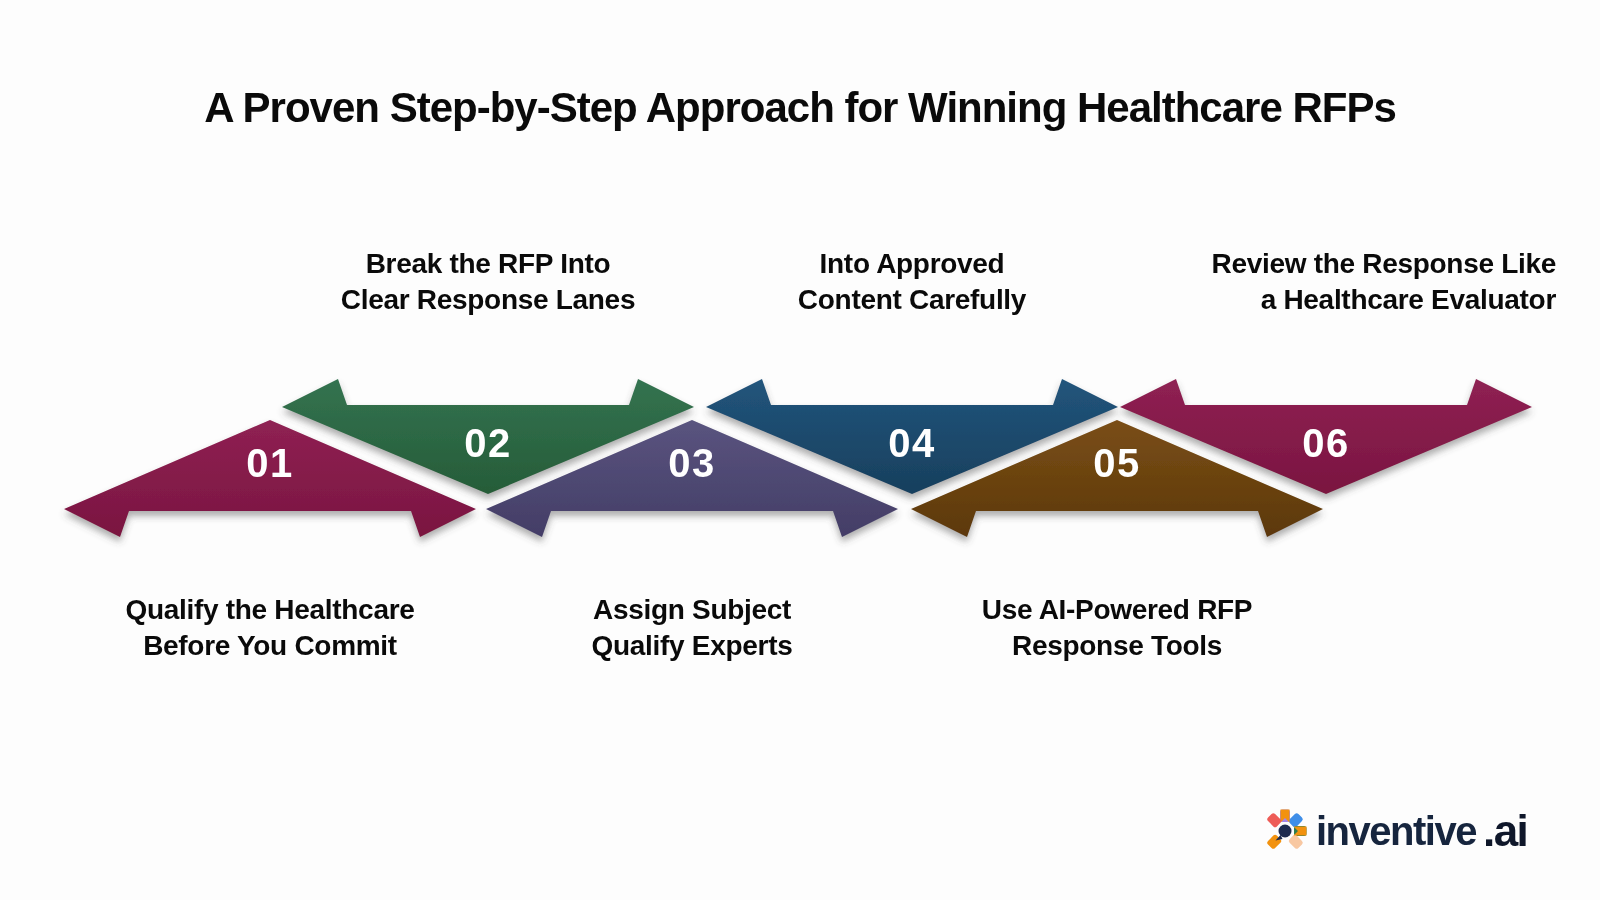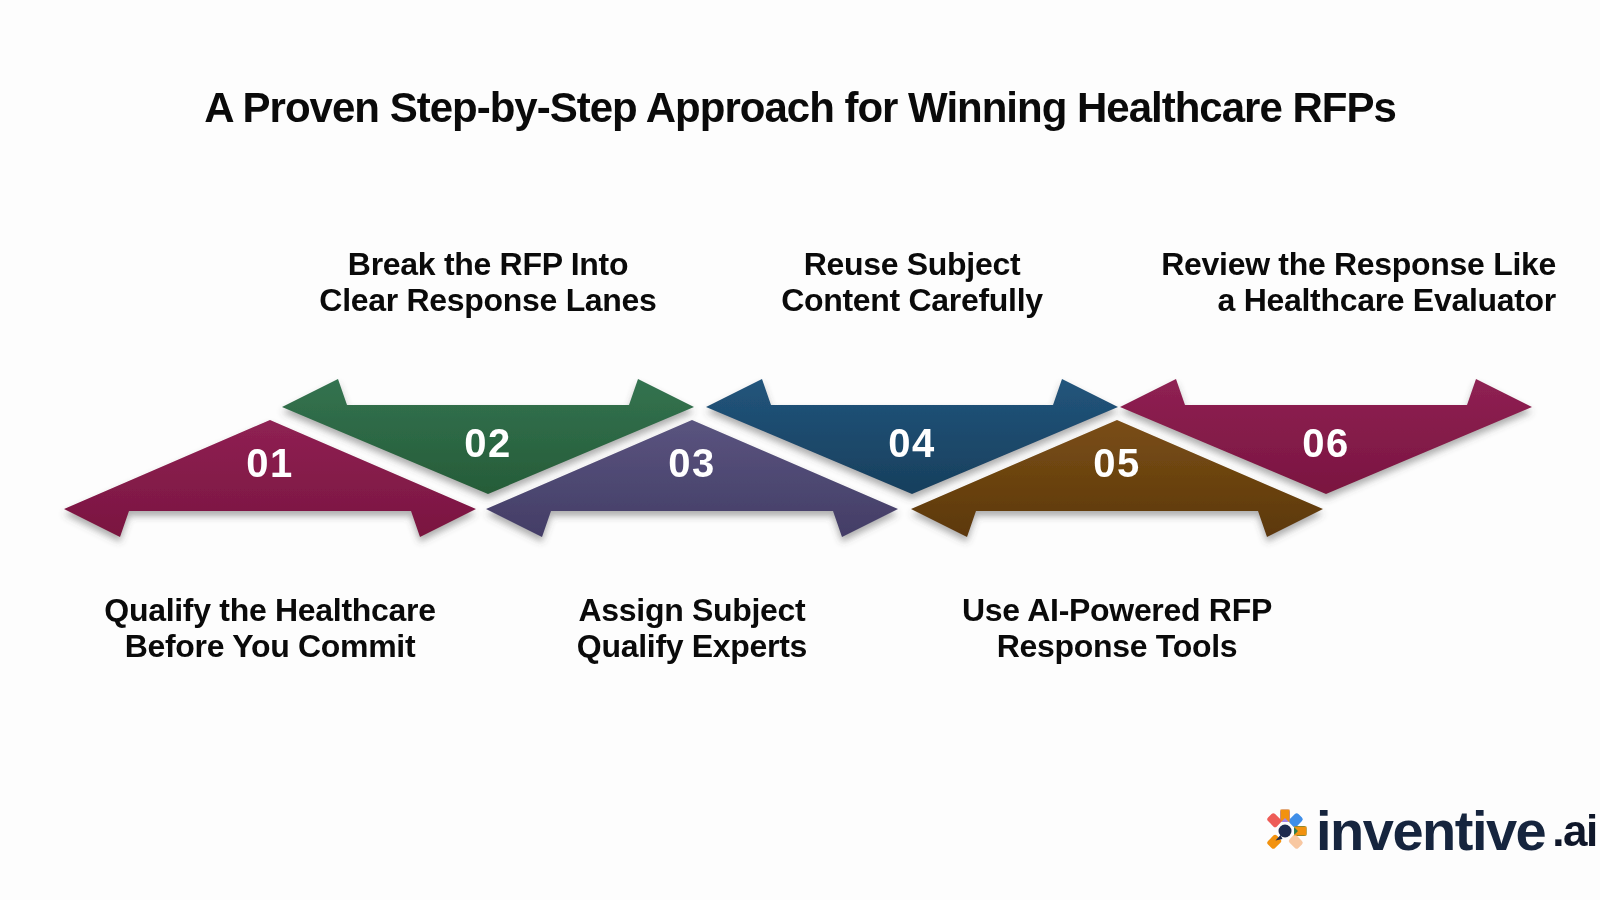--- a/index.html
+++ b/index.html
@@ -17,21 +17,21 @@
     font-size:42px;
     line-height:48px;
     font-weight:700;
     letter-spacing:-1px;
     color:#0a0a0a;
   }
   .step-label{
     position:absolute;
     width:460px;
     text-align:center;
-    font-size:32px;
+    font-size:28px;
     line-height:36px;
     font-weight:700;
     letter-spacing:-0.3px;
     color:#0a0a0a;
     white-space:pre-line;
   }
   .diagram-svg{
     position:absolute;
     left:0;top:0;width:1600px;height:900px;
   }
@@ -43,21 +43,21 @@
     fill:#ffffff;
   }
   .logo{
     position:absolute;
     left:1262px;top:808px;
     display:flex;
     align-items:center;
   }
   .logo-text{
     margin-left:8px;
-    font-size:56px;
+    font-size:40px;
     font-weight:700;
     letter-spacing:-1.5px;
     color:#16253e;
     line-height:46px;
   }
   .logo-suffix{
     margin-left:7px;
     font-size:44px;
     font-weight:700;
     letter-spacing:-1.5px;
@@ -120,21 +120,21 @@
       </g>
   </svg>
 
   <div id="labels">
       <div class="step-label" style="left: 40px; top: 592px;">Qualify the Healthcare
 Before You Commit</div>
       <div class="step-label" style="left: 258px; top: 246px;">Break the RFP Into
 Clear Response Lanes</div>
       <div class="step-label" style="left: 462px; top: 592px;">Assign Subject
 Qualify Experts</div>
-      <div class="step-label" style="left: 682px; top: 246px;">Reuse Subject
+      <div class="step-label" style="left: 682px; top: 246px;">Into Approved
 Content Carefully</div>
       <div class="step-label" style="left: 887px; top: 592px;">Use AI-Powered RFP
 Response Tools</div>
       <div class="step-label" style="left: 1096px; top: 246px; text-align: right;">Review the Response Like
 a Healthcare Evaluator</div>
     </div>
 
   <div class="logo">
     <svg width="46" height="46" viewBox="0 0 46 46" xmlns="http://www.w3.org/2000/svg">
       <g id="logo-petals">

